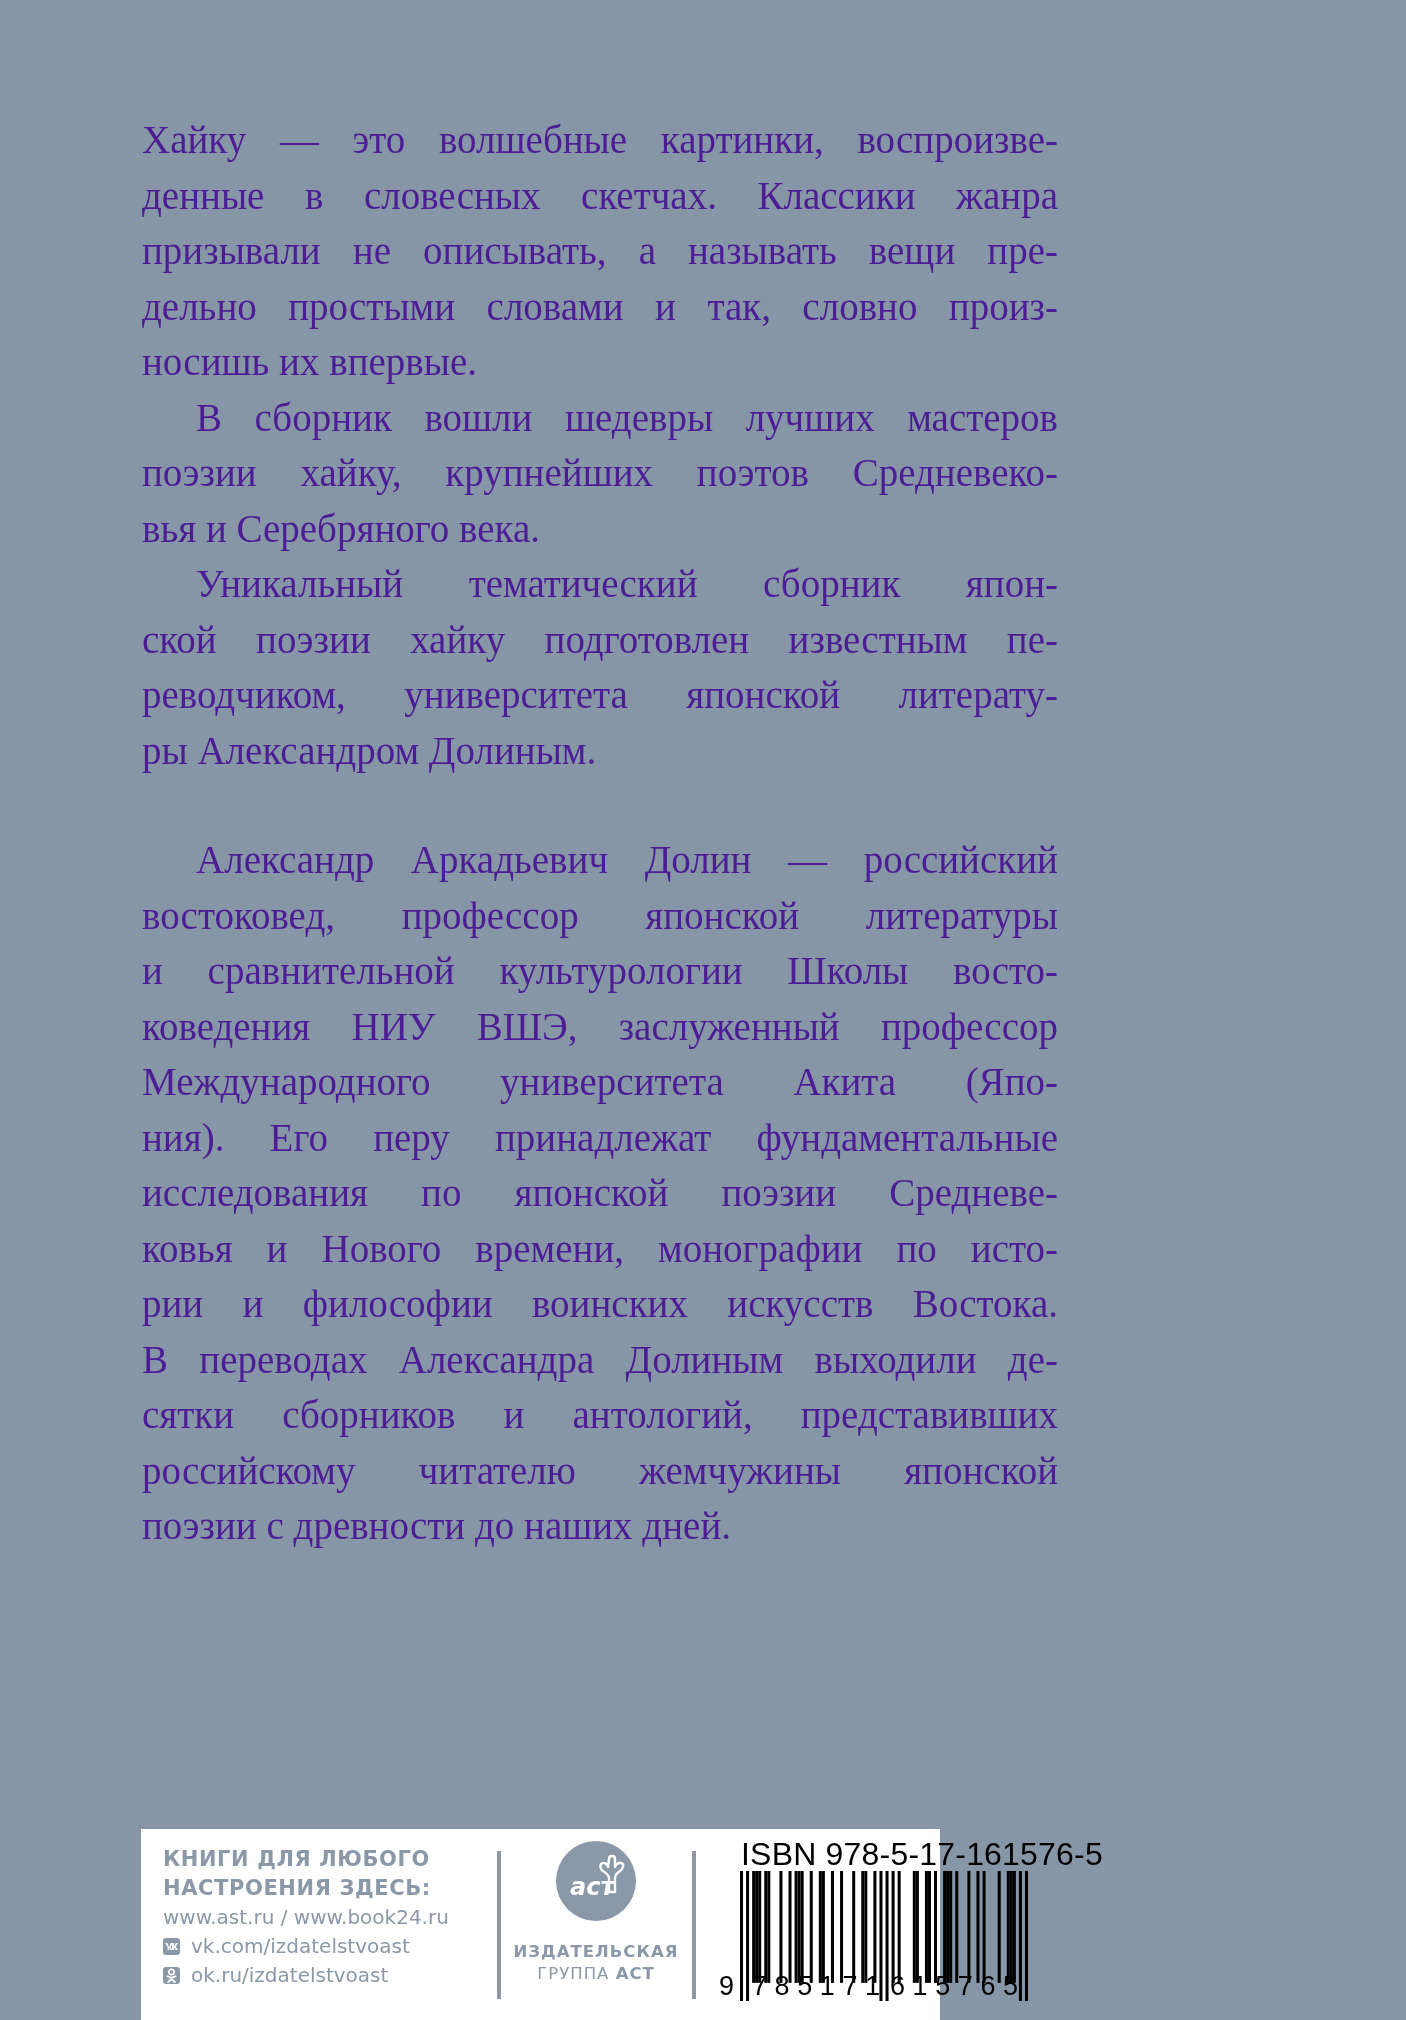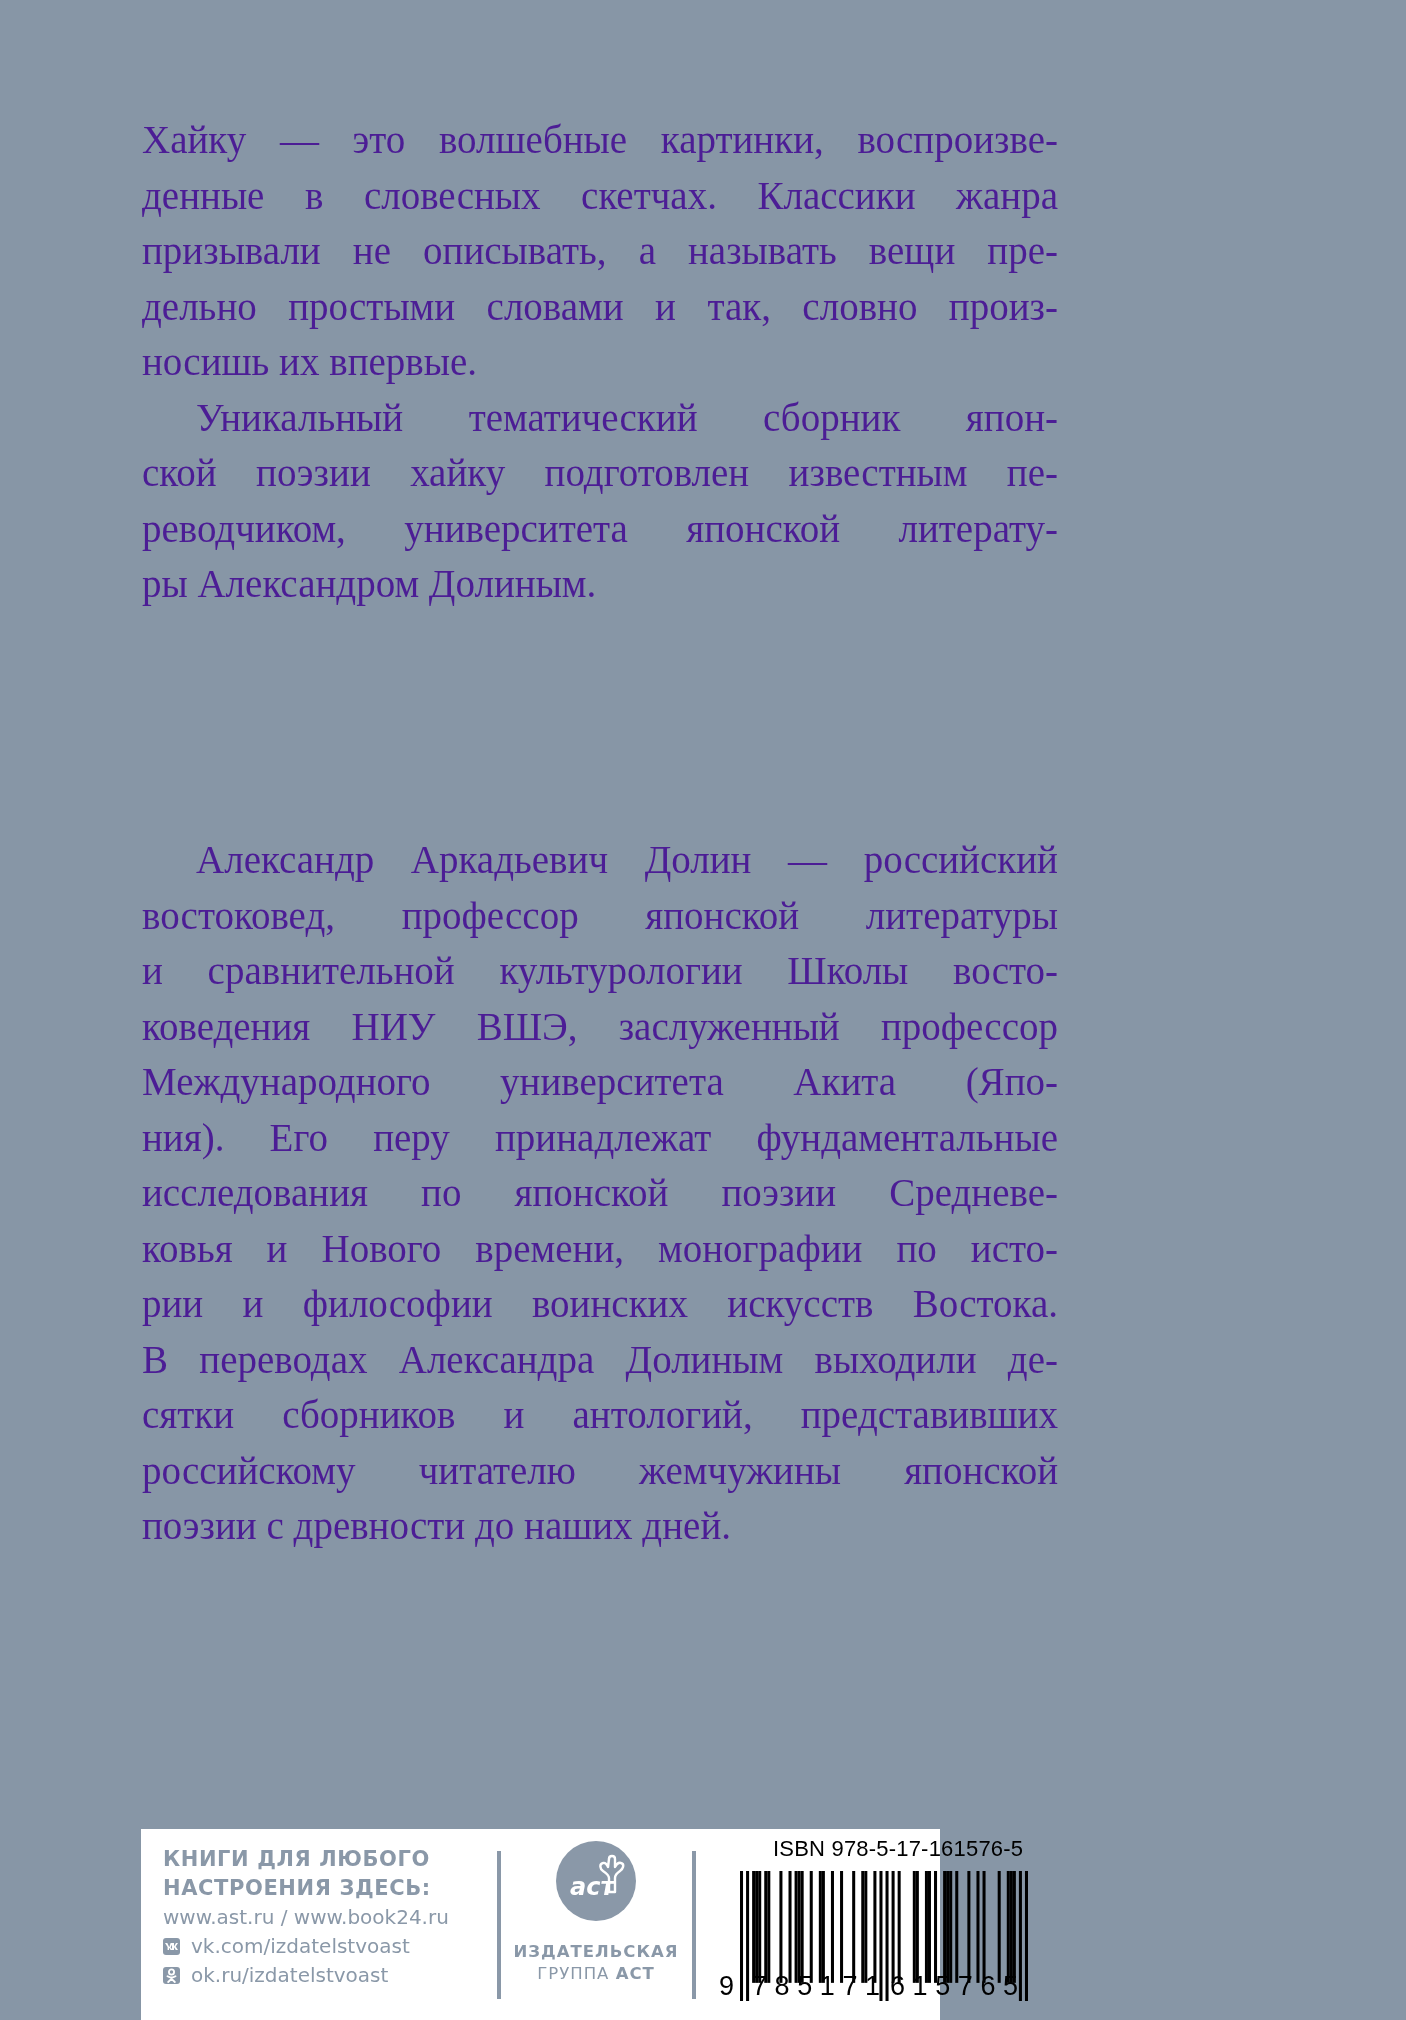--- a/index.html
+++ b/index.html
@@ -126,24 +126,23 @@
       top: 0;
       width: 340px;
       height: 192px;
       color: #000;
       font-family: "Liberation Sans", "DejaVu Sans", sans-serif;
     }
     .isbn-label {
       position: absolute;
       left: 24px;
       top: 7px;
-      font-size: 22px;
+      font-size: 32px;
       letter-spacing: 0.2px;
       white-space: nowrap;
-      margin-left: 32px;
     }
     .barcode {
       position: absolute;
       left: 23px;
       top: 42px;
       width: 288px;
       height: 130px;
     }
     .barcode-digits {
       position: absolute;
@@ -161,20 +160,25 @@
 </head>
 <body>
 
 <div class="text-block" id="annotation">
     <div>
       <span class="line" style="white-space: normal;">Хайку — это волшебные картинки, воспроизве-</span>
       <span class="line" style="white-space: normal;">денные в словесных скетчах. Классики жанра</span>
       <span class="line" style="white-space: normal;">призывали не описывать, а называть вещи пре-</span>
       <span class="line" style="white-space: normal;">дельно простыми словами и так, словно произ-</span>
       <span class="line last" style="white-space: nowrap;">носишь их впервые.</span>
+    </div>
+    <div>
+      <span class="line indent" style="white-space: normal;">В сборник вошли шедевры лучших мастеров</span>
+      <span class="line" style="white-space: normal;">поэзии хайку, крупнейших поэтов Средневеко-</span>
+      <span class="line last" style="white-space: nowrap;">вья и Серебряного века.</span>
     </div>
     <div>
       <span class="line indent" style="white-space: normal;">Уникальный тематический сборник япон-</span>
       <span class="line" style="white-space: normal;">ской поэзии хайку подготовлен известным пе-</span>
       <span class="line" style="white-space: normal;">реводчиком, университета японской литерату-</span>
       <span class="line last" style="white-space: nowrap;">ры Александром Долиным.</span>
     </div>
   </div>
 <div class="text-block" id="author-bio">
     <div>

